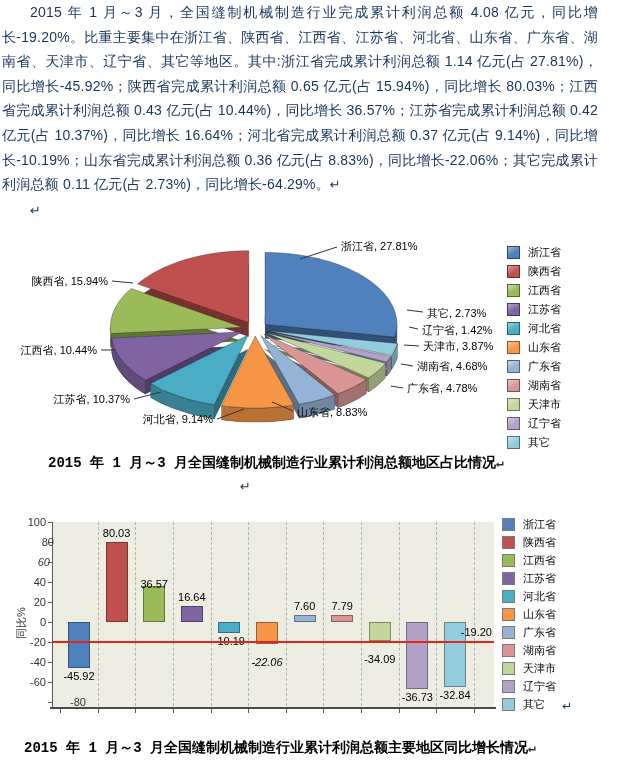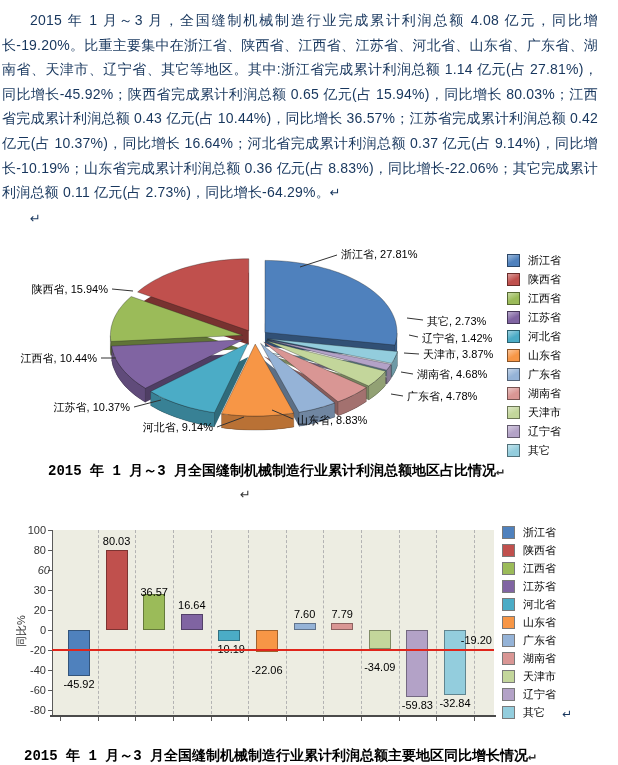--- a/index.html
+++ b/index.html
@@ -2,21 +2,21 @@
 <html><head>
 <meta charset="utf-8">
 <style>
   html,body{margin:0;padding:0;}
   body{
     width:618px;height:765px;background:#ffffff;overflow:hidden;
     font-family:"Liberation Sans","DejaVu Sans",sans-serif;
     position:relative;
   }
   .body-text{
-    margin:0 20px 0 2px;padding-top:8px;
+    margin:0 20px 0 2px;padding-top:0;
     font-size:14px;line-height:24.6px;letter-spacing:.2px;
     color:#17365D;text-align:justify;text-indent:2em;
   }
   .pmark{color:#17365D;font-size:13px;}
   .empty-line{margin:0 0 0 2px;font-size:14px;line-height:24.6px;text-indent:2em;color:#17365D;}
   .chart-wrap{position:relative;width:618px;}
   .pie-wrap{height:225px;}
   .bar-wrap{height:215px;}
   .chart-wrap svg{position:absolute;left:0;top:0;}
   .legend{position:absolute;}
@@ -169,37 +169,37 @@
     <div class="abs gridline" style="left: 285.8px; top: 23px; height: 184px;"></div>
     <div class="abs gridline" style="left: 323.4px; top: 23px; height: 184px;"></div>
     <div class="abs gridline" style="left: 361px; top: 23px; height: 184px;"></div>
     <div class="abs gridline" style="left: 398.6px; top: 23px; height: 184px;"></div>
     <div class="abs gridline" style="left: 436.2px; top: 23px; height: 184px;"></div>
     <div class="abs gridline" style="left: 473.8px; top: 23px; height: 184px;"></div>
     <div class="abs axis-v" style="left: 52px; top: 23px; height: 187px;"></div>
     <div class="abs tick" style="left: 48px; top: 23px; width: 4px; height: 1px;"></div>
     <div class="abs ytick-label" style="left: 0px; top: 17px; width: 46px;">100</div>
     <div class="abs tick" style="left: 48px; top: 43px; width: 4px; height: 1px;"></div>
-    <div class="abs ytick-label" style="left: 0px; top: 37px; width: 46px;">80</div>
+    <div class="abs ytick-label" style="left: 0px; top: 37px; width: 46px; padding-left: 8px;">80</div>
     <div class="abs tick" style="left: 48px; top: 63px; width: 4px; height: 1px;"></div>
     <div class="abs ytick-label" style="left: 4px; top: 57px; width: 46px; font-style: italic;">60</div>
     <div class="abs tick" style="left: 48px; top: 83px; width: 4px; height: 1px;"></div>
-    <div class="abs ytick-label" style="left: 0px; top: 77px; width: 46px;">30</div>
+    <div class="abs ytick-label" style="left: 0px; top: 77px; width: 46px;">40</div>
     <div class="abs tick" style="left: 48px; top: 103px; width: 4px; height: 1px;"></div>
     <div class="abs ytick-label" style="left: 0px; top: 97px; width: 46px;">20</div>
     <div class="abs tick" style="left: 48px; top: 123px; width: 4px; height: 1px;"></div>
     <div class="abs ytick-label" style="left: 0px; top: 117px; width: 46px;">0</div>
     <div class="abs tick" style="left: 48px; top: 143px; width: 4px; height: 1px;"></div>
     <div class="abs ytick-label" style="left: 0px; top: 137px; width: 46px;">-20</div>
     <div class="abs tick" style="left: 48px; top: 163px; width: 4px; height: 1px;"></div>
     <div class="abs ytick-label" style="left: 0px; top: 157px; width: 46px;">-40</div>
     <div class="abs tick" style="left: 48px; top: 183px; width: 4px; height: 1px;"></div>
     <div class="abs ytick-label" style="left: 0px; top: 177px; width: 46px;">-60</div>
     <div class="abs tick" style="left: 48px; top: 203px; width: 4px; height: 1px;"></div>
-    <div class="abs ytick-label" style="left: 0px; top: 197px; width: 46px;">-80</div>
+    <div class="abs ytick-label" style="left: 0px; top: 197px; width: 46px; padding-left: 40px;">-80</div>
     <div class="abs axis-h" style="left: 50px; top: 208px; width: 446px;"></div>
     <div class="abs tick" style="left: 60.2px; top: 210px; width: 1px; height: 4px;"></div>
     <div class="abs tick" style="left: 97.8px; top: 210px; width: 1px; height: 4px;"></div>
     <div class="abs tick" style="left: 135.4px; top: 210px; width: 1px; height: 4px;"></div>
     <div class="abs tick" style="left: 173px; top: 210px; width: 1px; height: 4px;"></div>
     <div class="abs tick" style="left: 210.6px; top: 210px; width: 1px; height: 4px;"></div>
     <div class="abs tick" style="left: 248.2px; top: 210px; width: 1px; height: 4px;"></div>
     <div class="abs tick" style="left: 285.8px; top: 210px; width: 1px; height: 4px;"></div>
     <div class="abs tick" style="left: 323.4px; top: 210px; width: 1px; height: 4px;"></div>
     <div class="abs tick" style="left: 361px; top: 210px; width: 1px; height: 4px;"></div>
@@ -210,29 +210,29 @@
     <div class="abs bar-label" style="left: 49px; top: 170.9px;">-45.92</div>
     <div class="abs bar-rect" style="left: 105.6px; top: 43px; width: 22px; height: 80px; background: rgb(192, 80, 77); border: 1px solid rgb(125, 52, 50);"></div>
     <div class="abs bar-label" style="left: 86.6px; top: 28px;">80.03</div>
     <div class="abs bar-rect" style="left: 143.2px; top: 86.4px; width: 22px; height: 36.6px; background: rgb(155, 187, 89); border: 1px solid rgb(101, 122, 58);"></div>
     <div class="abs bar-label" style="left: 124.2px; top: 79px;">36.57</div>
     <div class="abs bar-rect" style="left: 180.8px; top: 106.4px; width: 22px; height: 16.6px; background: rgb(128, 100, 162); border: 1px solid rgb(83, 65, 105);"></div>
     <div class="abs bar-label" style="left: 161.8px; top: 91.4px;">16.64</div>
     <div class="abs bar-rect" style="left: 218.4px; top: 123px; width: 22px; height: 10.2px; background: rgb(75, 172, 198); border: 1px solid rgb(49, 112, 129);"></div>
     <div class="abs bar-label" style="left: 199.4px; top: 135.2px;">-10.19</div>
     <div class="abs bar-rect" style="left: 256px; top: 123px; width: 22px; height: 22.1px; background: rgb(247, 150, 70); border: 1px solid rgb(161, 98, 46);"></div>
-    <div class="abs bar-label" style="left: 237px; top: 157.1px;">-22.06</div>
+    <div class="abs bar-label" style="left: 237px; top: 157.1px; font-style: italic;">-22.06</div>
     <div class="abs bar-rect" style="left: 293.6px; top: 115.4px; width: 22px; height: 7.6px; background: rgb(149, 179, 215); border: 1px solid rgb(97, 116, 140);"></div>
     <div class="abs bar-label" style="left: 274.6px; top: 100.4px;">7.60</div>
     <div class="abs bar-rect" style="left: 331.2px; top: 115.2px; width: 22px; height: 7.8px; background: rgb(217, 150, 148); border: 1px solid rgb(141, 98, 96);"></div>
     <div class="abs bar-label" style="left: 312.2px; top: 100.2px;">7.79</div>
     <div class="abs bar-rect" style="left: 368.8px; top: 123px; width: 22px; height: 19.1px; background: rgb(195, 214, 155); border: 1px solid rgb(127, 139, 101);"></div>
     <div class="abs bar-label" style="left: 349.8px; top: 154.1px;">-34.09</div>
     <div class="abs bar-rect" style="left: 406.4px; top: 123px; width: 22px; height: 66.6px; background: rgb(179, 162, 199); border: 1px solid rgb(116, 105, 129);"></div>
-    <div class="abs bar-label" style="left: 387.4px; top: 191.6px;">-59.83</div>
+    <div class="abs bar-label" style="left: 387.4px; top: 191.6px;">-36.73</div>
     <div class="abs bar-rect" style="left: 444px; top: 123px; width: 22px; height: 64.3px; background: rgb(147, 205, 221); border: 1px solid rgb(96, 133, 144);"></div>
     <div class="abs bar-label" style="left: 425px; top: 189.3px;">-32.84</div>
     <div class="abs ref-line" style="left: 52px; top: 141.2px; width: 442px; background: rgb(224, 37, 27);"></div>
     <div class="abs ref-label" style="left: 448px; top: 127px; width: 44px;">-19.20</div>
     <div class="abs y-title" style="left: 14px; top: 140px;">同比%</div>
     <div class="legend bar-legend" style="left: 502px; top: 18px;">
       <div class="legend-item">
         <span class="sw" style="background: rgb(79, 129, 189);"></span>
         <span>浙江省</span>
       </div>

